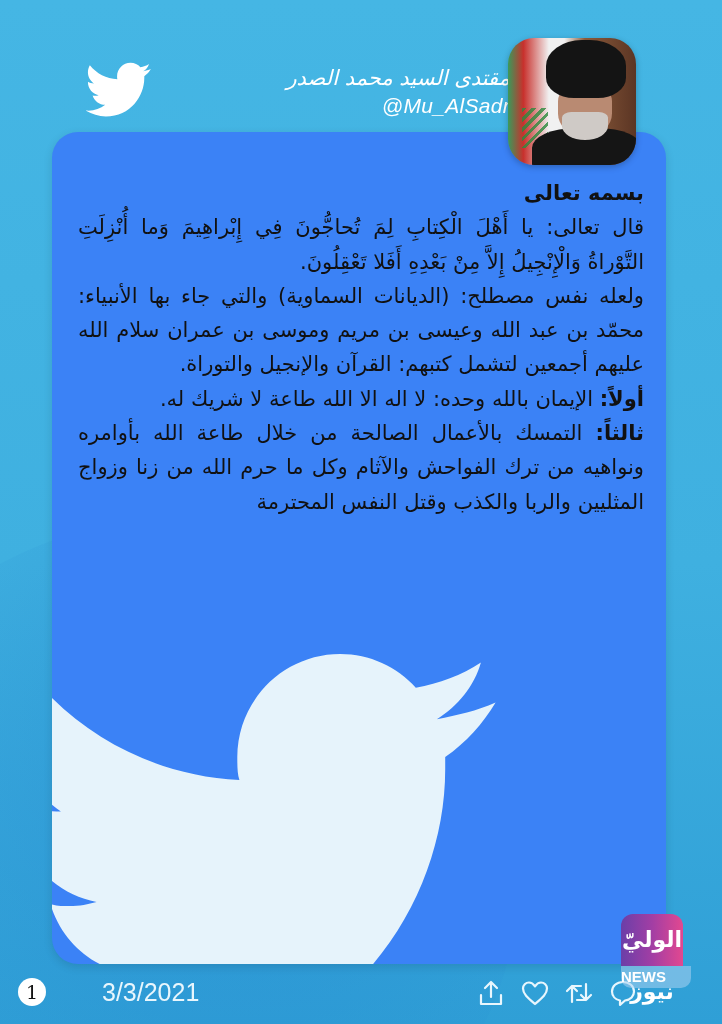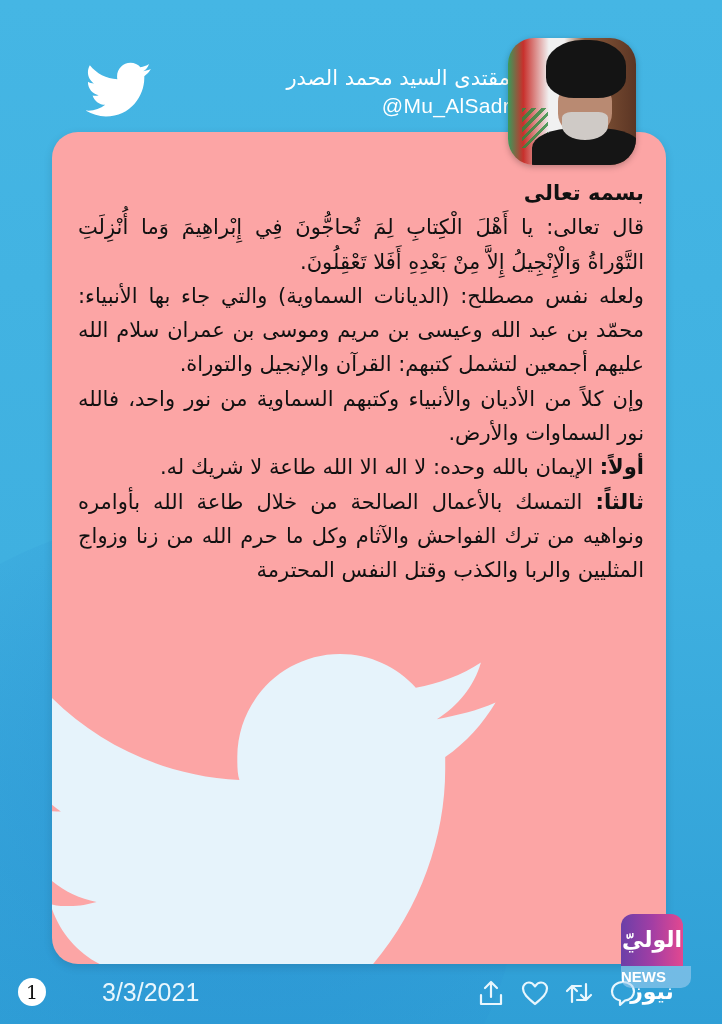--- a/index.html
+++ b/index.html
@@ -11,21 +11,21 @@
     }
     .bg-swirl {
       position: absolute; left: -180px; top: 520px;
       width: 700px; height: 700px; border-radius: 50%;
       background: radial-gradient(circle at 60% 40%, rgba(40,140,210,0.55), rgba(40,140,210,0) 70%);
     }
     .twitter-logo {
       position: absolute; left: 86px; top: 62px; width: 66px; height: 56px;
     }
     .profile {
-      position: absolute; right: 212px; top: 64px; text-align: right; color: #fff;
+      position: absolute; right: 212px; top: 64px; text-align: right; color: #fff; font-style: italic;
     }
     .profile .name {
       font-size: 21px; line-height: 28px; direction: rtl;
       font-family: "DejaVu Sans", sans-serif;
     }
     .profile .handle {
       font-size: 21px; line-height: 28px; letter-spacing: 0.3px;
       font-family: "Liberation Sans", sans-serif;
     }
     .avatar {
@@ -50,21 +50,21 @@
     .avatar .beard {
       position: absolute; left: 54px; top: 74px; width: 46px; height: 28px;
       background: #cfcac6; border-radius: 20% 20% 50% 50%;
     }
     .avatar .robe {
       position: absolute; left: 24px; top: 90px; width: 110px; height: 50px;
       background: #151515; border-radius: 40% 40% 0 0;
     }
     .card {
       position: absolute; left: 52px; top: 132px; width: 614px; height: 832px;
-      background: #fca5a5; border-radius: 26px; overflow: hidden;
+      background: #3b82f6; border-radius: 26px; overflow: hidden;
       box-shadow: 0 3px 10px rgba(0,0,0,0.12);
     }
     .card .watermark {
       position: absolute; left: -60px; top: 520px; width: 520px; height: 420px;
     }
     .tweet-body {
       position: absolute; left: 26px; right: 22px; top: 44px;
       direction: rtl; text-align: justify; text-align-last: right;
       color: #111; font-size: 21px; line-height: 34.3px;
       font-family: "DejaVu Sans", sans-serif; font-weight: bold;
@@ -129,21 +129,20 @@
 
 <div class="card">
   <svg class="watermark" viewBox="0 0 24 20">
     <path fill="#e6f3fb" d="M23.6 2.4c-.9.4-1.8.6-2.8.8 1-.6 1.8-1.6 2.1-2.7-.9.6-2 1-3.1 1.2C18.9.7 17.6.1 16.2.1c-2.7 0-4.9 2.2-4.9 4.9 0 .4 0 .8.1 1.1C7.4 5.9 3.8 4 1.4 1 1 1.7.7 2.6.7 3.5c0 1.7.9 3.2 2.2 4.1-.8 0-1.6-.2-2.2-.6v.1c0 2.4 1.7 4.4 3.9 4.8-.4.1-.8.2-1.3.2-.3 0-.6 0-.9-.1.6 2 2.4 3.4 4.6 3.4-1.7 1.3-3.8 2.1-6.1 2.1-.4 0-.8 0-1.2-.1 2.2 1.4 4.8 2.2 7.5 2.2 9.1 0 14-7.5 14-14v-.6c1-.7 1.8-1.6 2.4-2.6z"></path>
   </svg>
 
   <div class="tweet-body">
     <p class="heading">بسمه تعالى</p>
     <p class="normal">قال تعالى: يا أَهْلَ الْكِتابِ لِمَ تُحاجُّونَ فِي إِبْراهِيمَ وَما أُنْزِلَتِ التَّوْراةُ وَالْإِنْجِيلُ إِلاَّ مِنْ بَعْدِهِ أَفَلا تَعْقِلُونَ.</p>
     <p class="normal">ولعله نفس مصطلح: (الديانات السماوية) والتي جاء بها الأنبياء: محمّد بن عبد الله وعيسى بن مريم وموسى بن عمران سلام الله عليهم أجمعين لتشمل كتبهم: القرآن والإنجيل والتوراة.</p>
-    <p class="normal">وإن كلاً من الأديان والأنبياء وكتبهم السماوية من نور واحد، فالله نور السماوات والأرض.</p>
     <p>
       <span class="lbl">أولاً:</span><span class="txt"> الإيمان بالله وحده: لا اله الا الله طاعة لا شريك له.</span>
     </p>
     <p>
       <span class="lbl">ثالثاً:</span><span class="txt"> التمسك بالأعمال الصالحة من خلال طاعة الله بأوامره ونواهيه من ترك الفواحش والآثام وكل ما حرم الله من زنا وزواج المثليين والربا والكذب وقتل النفس المحترمة</span>
     </p>
   </div>
 </div>
 
 <div class="news-logo">

